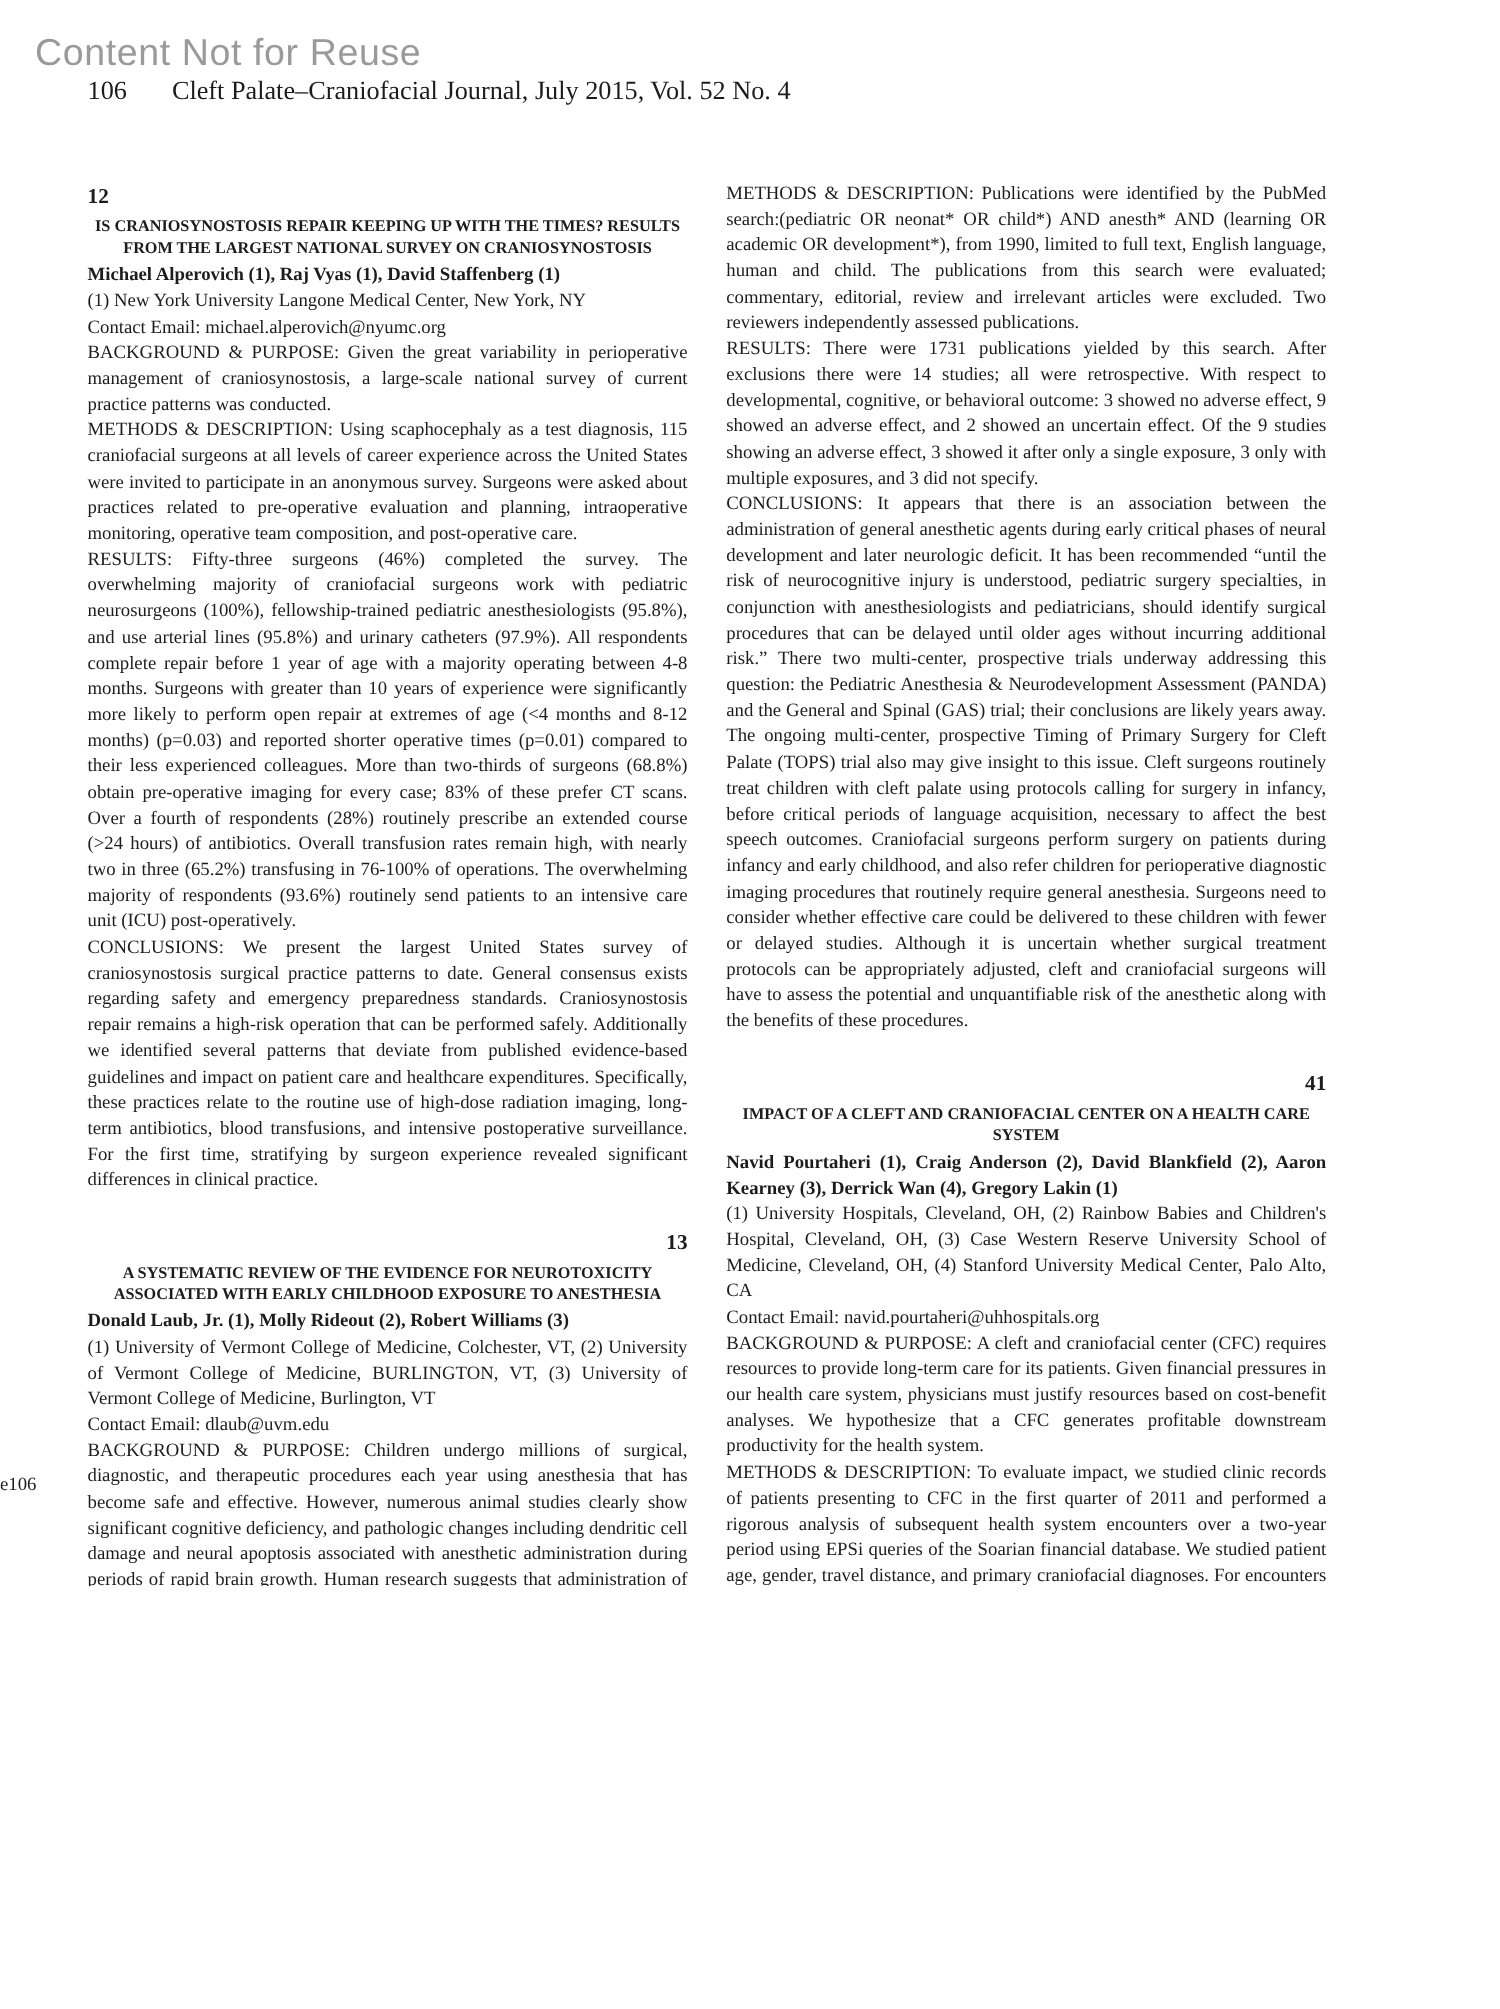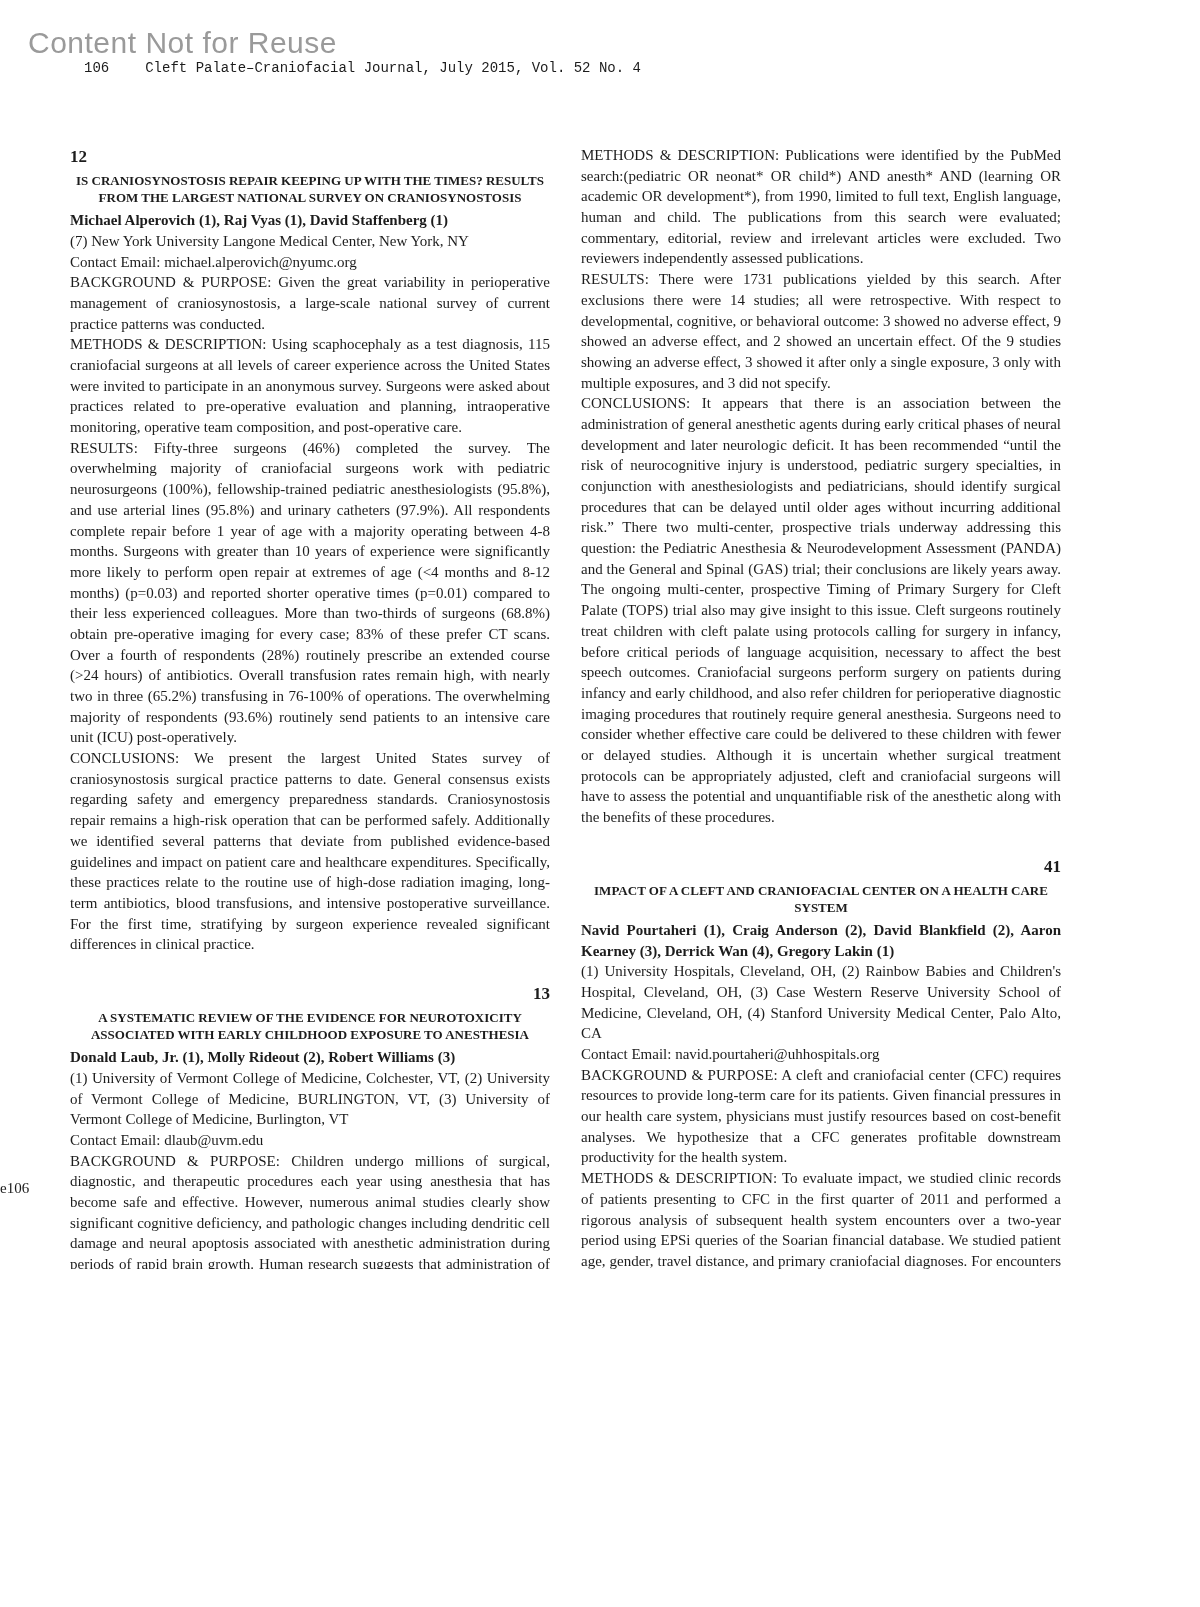--- a/index.html
+++ b/index.html
@@ -23,24 +23,23 @@
     font-family: "Liberation Sans", sans-serif;
     font-size: 30px;
     font-weight: 400;
     color: #9a9a9a;
     letter-spacing: 0.5px;
     white-space: nowrap;
   }
   .header {
     position: absolute;
     top: 60px;
-    left: 84px;
-    font-size: 14px;
+    left: 70px;
+    font-size: 21px;
     white-space: nowrap;
-    font-family: Liberation Mono, monospace;
   }
   .header .pageno {
     display: inline-block;
     margin-right: 36px;
   }
   .content {
     position: absolute;
     top: 145px;
     left: 70px;
     width: 1008px;
@@ -93,21 +92,21 @@
 
   <div class="header">
     <span class="pageno">106</span><span>Cleft Palate–Craniofacial Journal, July 2015, Vol. 52 No. 4</span>
   </div>
 
   <div class="content">
     <div class="column">
         <div class="block number">12</div>
         <div class="block title">IS CRANIOSYNOSTOSIS REPAIR KEEPING UP WITH THE TIMES? RESULTS FROM THE LARGEST NATIONAL SURVEY ON CRANIOSYNOSTOSIS</div>
         <div class="block authors">Michael Alperovich (1), Raj Vyas (1), David Staffenberg (1)</div>
-        <div class="block affiliation">(7) New York University Langone Medical Center, New York, NY</div>
+        <div class="block affiliation">(1) New York University Langone Medical Center, New York, NY</div>
         <div class="block affiliation">Contact Email: michael.alperovich@nyumc.org</div>
         <div class="block paragraph">BACKGROUND &amp; PURPOSE: Given the great variability in perioperative management of craniosynostosis, a large-scale national survey of current practice patterns was conducted.</div>
         <div class="block paragraph">METHODS &amp; DESCRIPTION: Using scaphocephaly as a test diagnosis, 115 craniofacial surgeons at all levels of career experience across the United States were invited to participate in an anonymous survey. Surgeons were asked about practices related to pre-operative evaluation and planning, intraoperative monitoring, operative team composition, and post-operative care.</div>
         <div class="block paragraph">RESULTS: Fifty-three surgeons (46%) completed the survey. The overwhelming majority of craniofacial surgeons work with pediatric neurosurgeons (100%), fellowship-trained pediatric anesthesiologists (95.8%), and use arterial lines (95.8%) and urinary catheters (97.9%). All respondents complete repair before 1 year of age with a majority operating between 4-8 months. Surgeons with greater than 10 years of experience were significantly more likely to perform open repair at extremes of age (&lt;4 months and 8-12 months) (p=0.03) and reported shorter operative times (p=0.01) compared to their less experienced colleagues. More than two-thirds of surgeons (68.8%) obtain pre-operative imaging for every case; 83% of these prefer CT scans. Over a fourth of respondents (28%) routinely prescribe an extended course (&gt;24 hours) of antibiotics. Overall transfusion rates remain high, with nearly two in three (65.2%) transfusing in 76-100% of operations. The overwhelming majority of respondents (93.6%) routinely send patients to an intensive care unit (ICU) post-operatively.</div>
         <div class="block paragraph">CONCLUSIONS: We present the largest United States survey of craniosynostosis surgical practice patterns to date. General consensus exists regarding safety and emergency preparedness standards. Craniosynostosis repair remains a high-risk operation that can be performed safely. Additionally we identified several patterns that deviate from published evidence-based guidelines and impact on patient care and healthcare expenditures. Specifically, these practices relate to the routine use of high-dose radiation imaging, long-term antibiotics, blood transfusions, and intensive postoperative surveillance. For the first time, stratifying by surgeon experience revealed significant differences in clinical practice.</div>
         <div class="block number">13</div>
         <div class="block title">A SYSTEMATIC REVIEW OF THE EVIDENCE FOR NEUROTOXICITY ASSOCIATED WITH EARLY CHILDHOOD EXPOSURE TO ANESTHESIA</div>
         <div class="block authors">Donald Laub, Jr. (1), Molly Rideout (2), Robert Williams (3)</div>
         <div class="block affiliation">(1) University of Vermont College of Medicine, Colchester, VT, (2) University of Vermont College of Medicine, BURLINGTON, VT, (3) University of Vermont College of Medicine, Burlington, VT</div>
         <div class="block affiliation">Contact Email: dlaub@uvm.edu</div>

